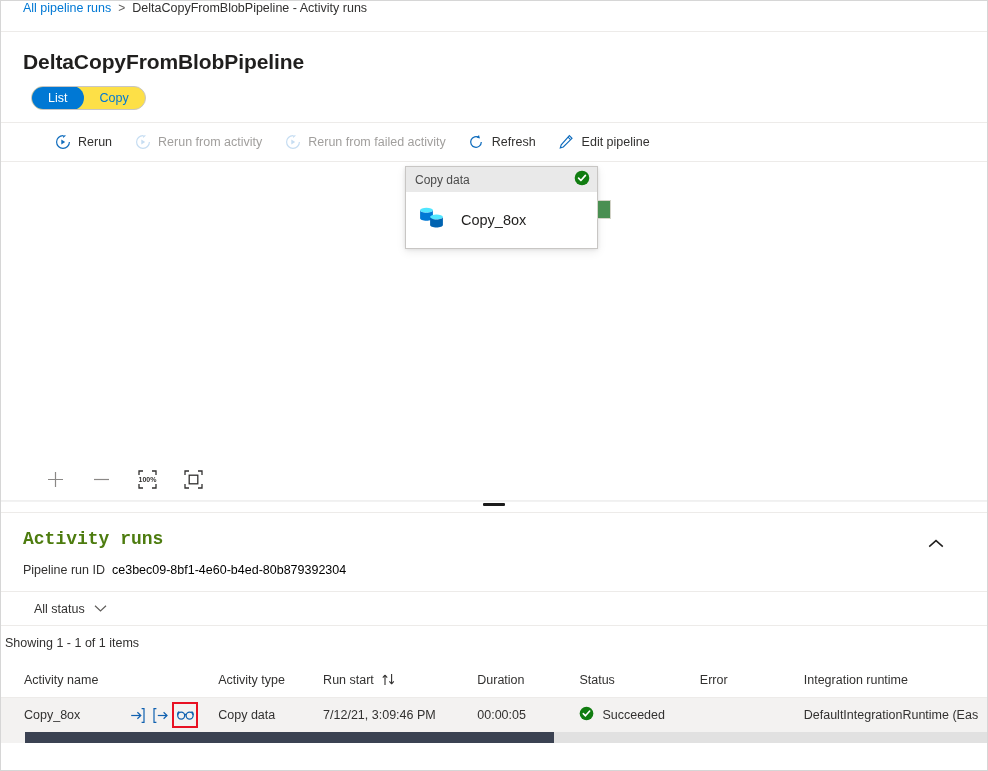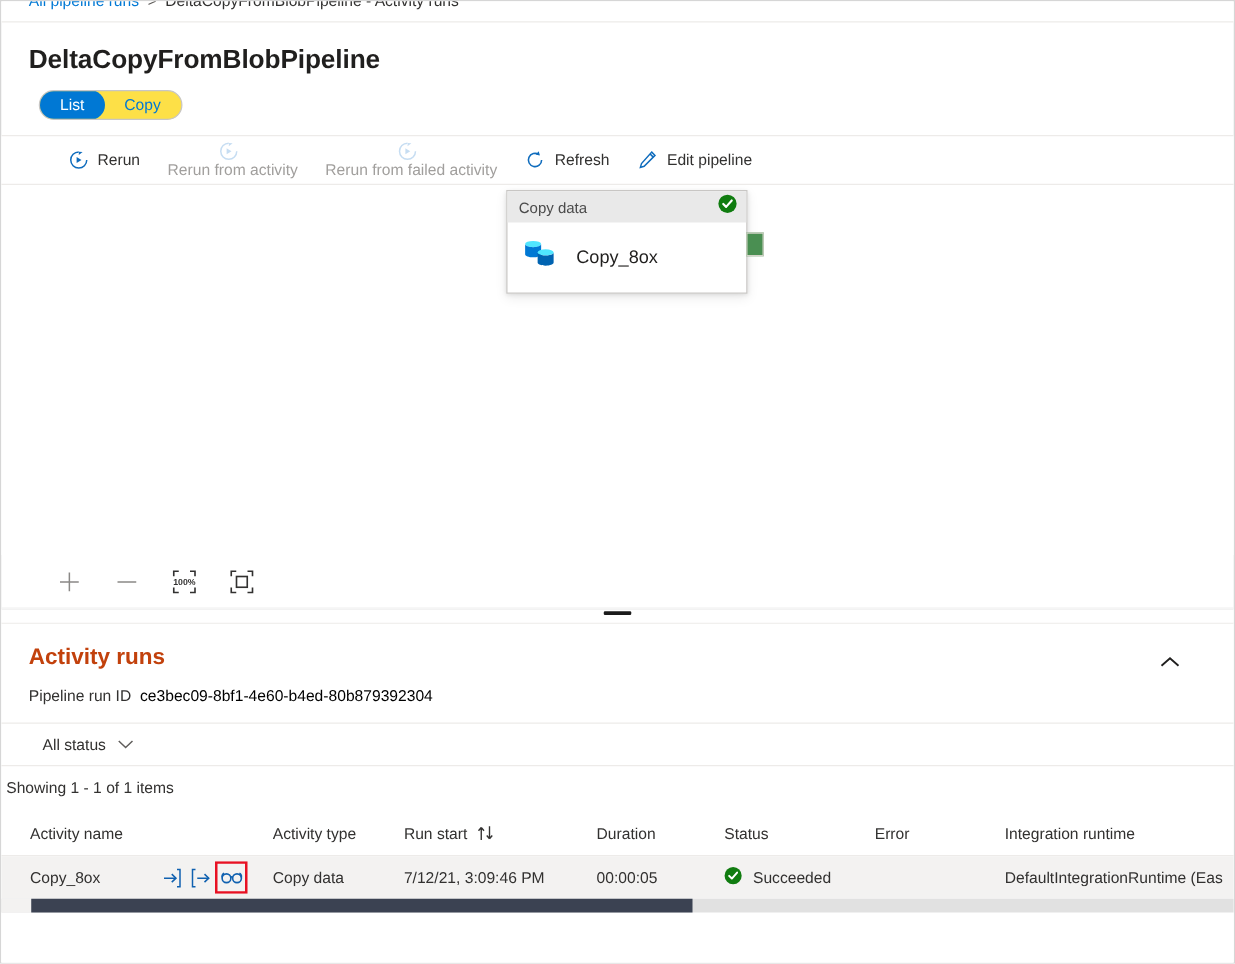--- a/index.html
+++ b/index.html
@@ -17,21 +17,21 @@
     width: 988px;
     height: 771px;
     overflow: hidden;
     background: #ffffff;
     border: 1px solid #d6d6d6;
     box-sizing: border-box;
   }
 
   
   .breadcrumb {
-    height: 17px;
+    height: 31px;
     display: flex;
     align-items: center;
     padding: 0 0 16px 22px;
     font-size: 12.5px;
     border-bottom: 1px solid #edebe9;
     background: #ffffff;
     box-sizing: border-box;
   }
   .crumb-link {
     color: #0078d4;
@@ -108,21 +108,20 @@
     margin-right: 4px;
     font-size: 12.5px;
     color: #323130;
     cursor: pointer;
     border-radius: 2px;
     white-space: nowrap;
   }
   .cmd.disabled {
     color: #a19f9d;
     cursor: default;
-    flex-direction: column;
   }
   .cmd .ico {
     width: 17px;
     height: 17px;
     margin-right: 7px;
     display: inline-flex;
     align-items: center;
     justify-content: center;
     flex: 0 0 auto;
   }
@@ -224,21 +223,22 @@
     border-top: 1px solid #edebe9;
     background: #ffffff;
   }
   .ar-header {
     position: relative;
     padding: 16px 0 0 22px;
   }
   .ar-title {
     font-size: 18px;
     font-weight: 600;
-    color: #c2410c;
+    color: #4d7c0f;
+    font-family: Liberation Mono, monospace;
   }
   .ar-runid {
     margin-top: 14px;
     font-size: 12.5px;
     color: #323130;
     display: flex;
     align-items: baseline;
   }
   .ar-runid-label {
     color: #323130;

